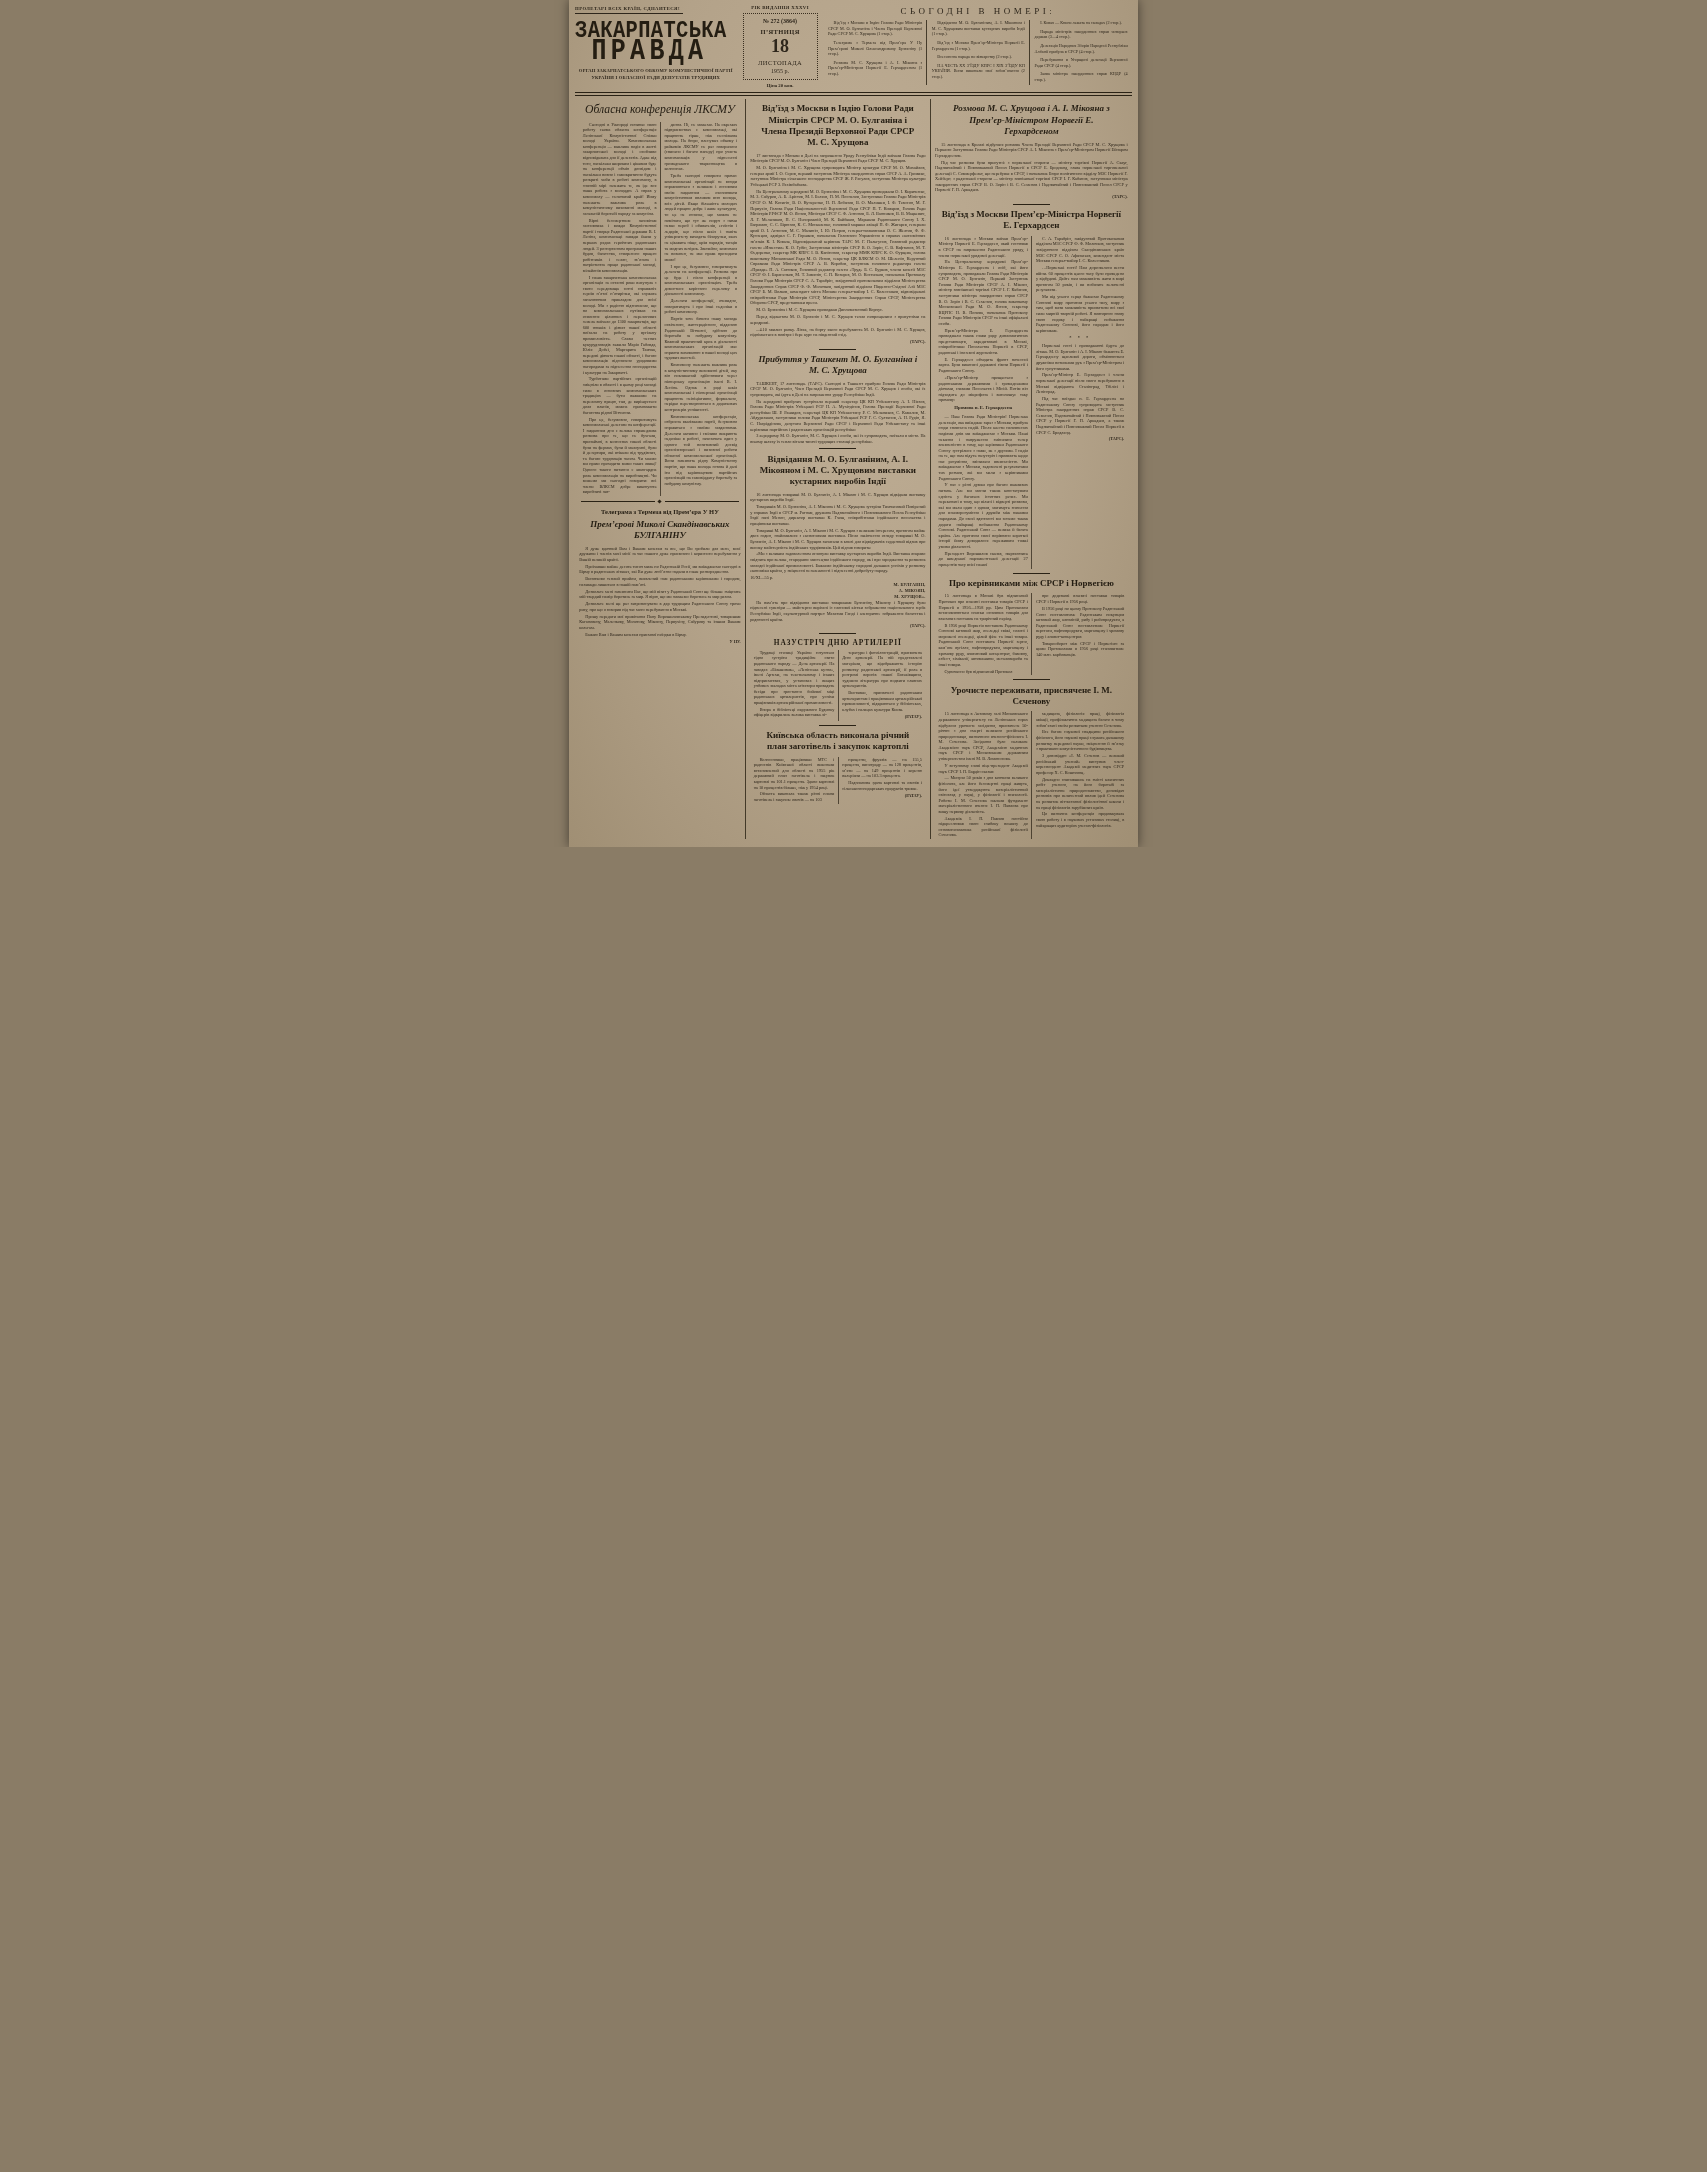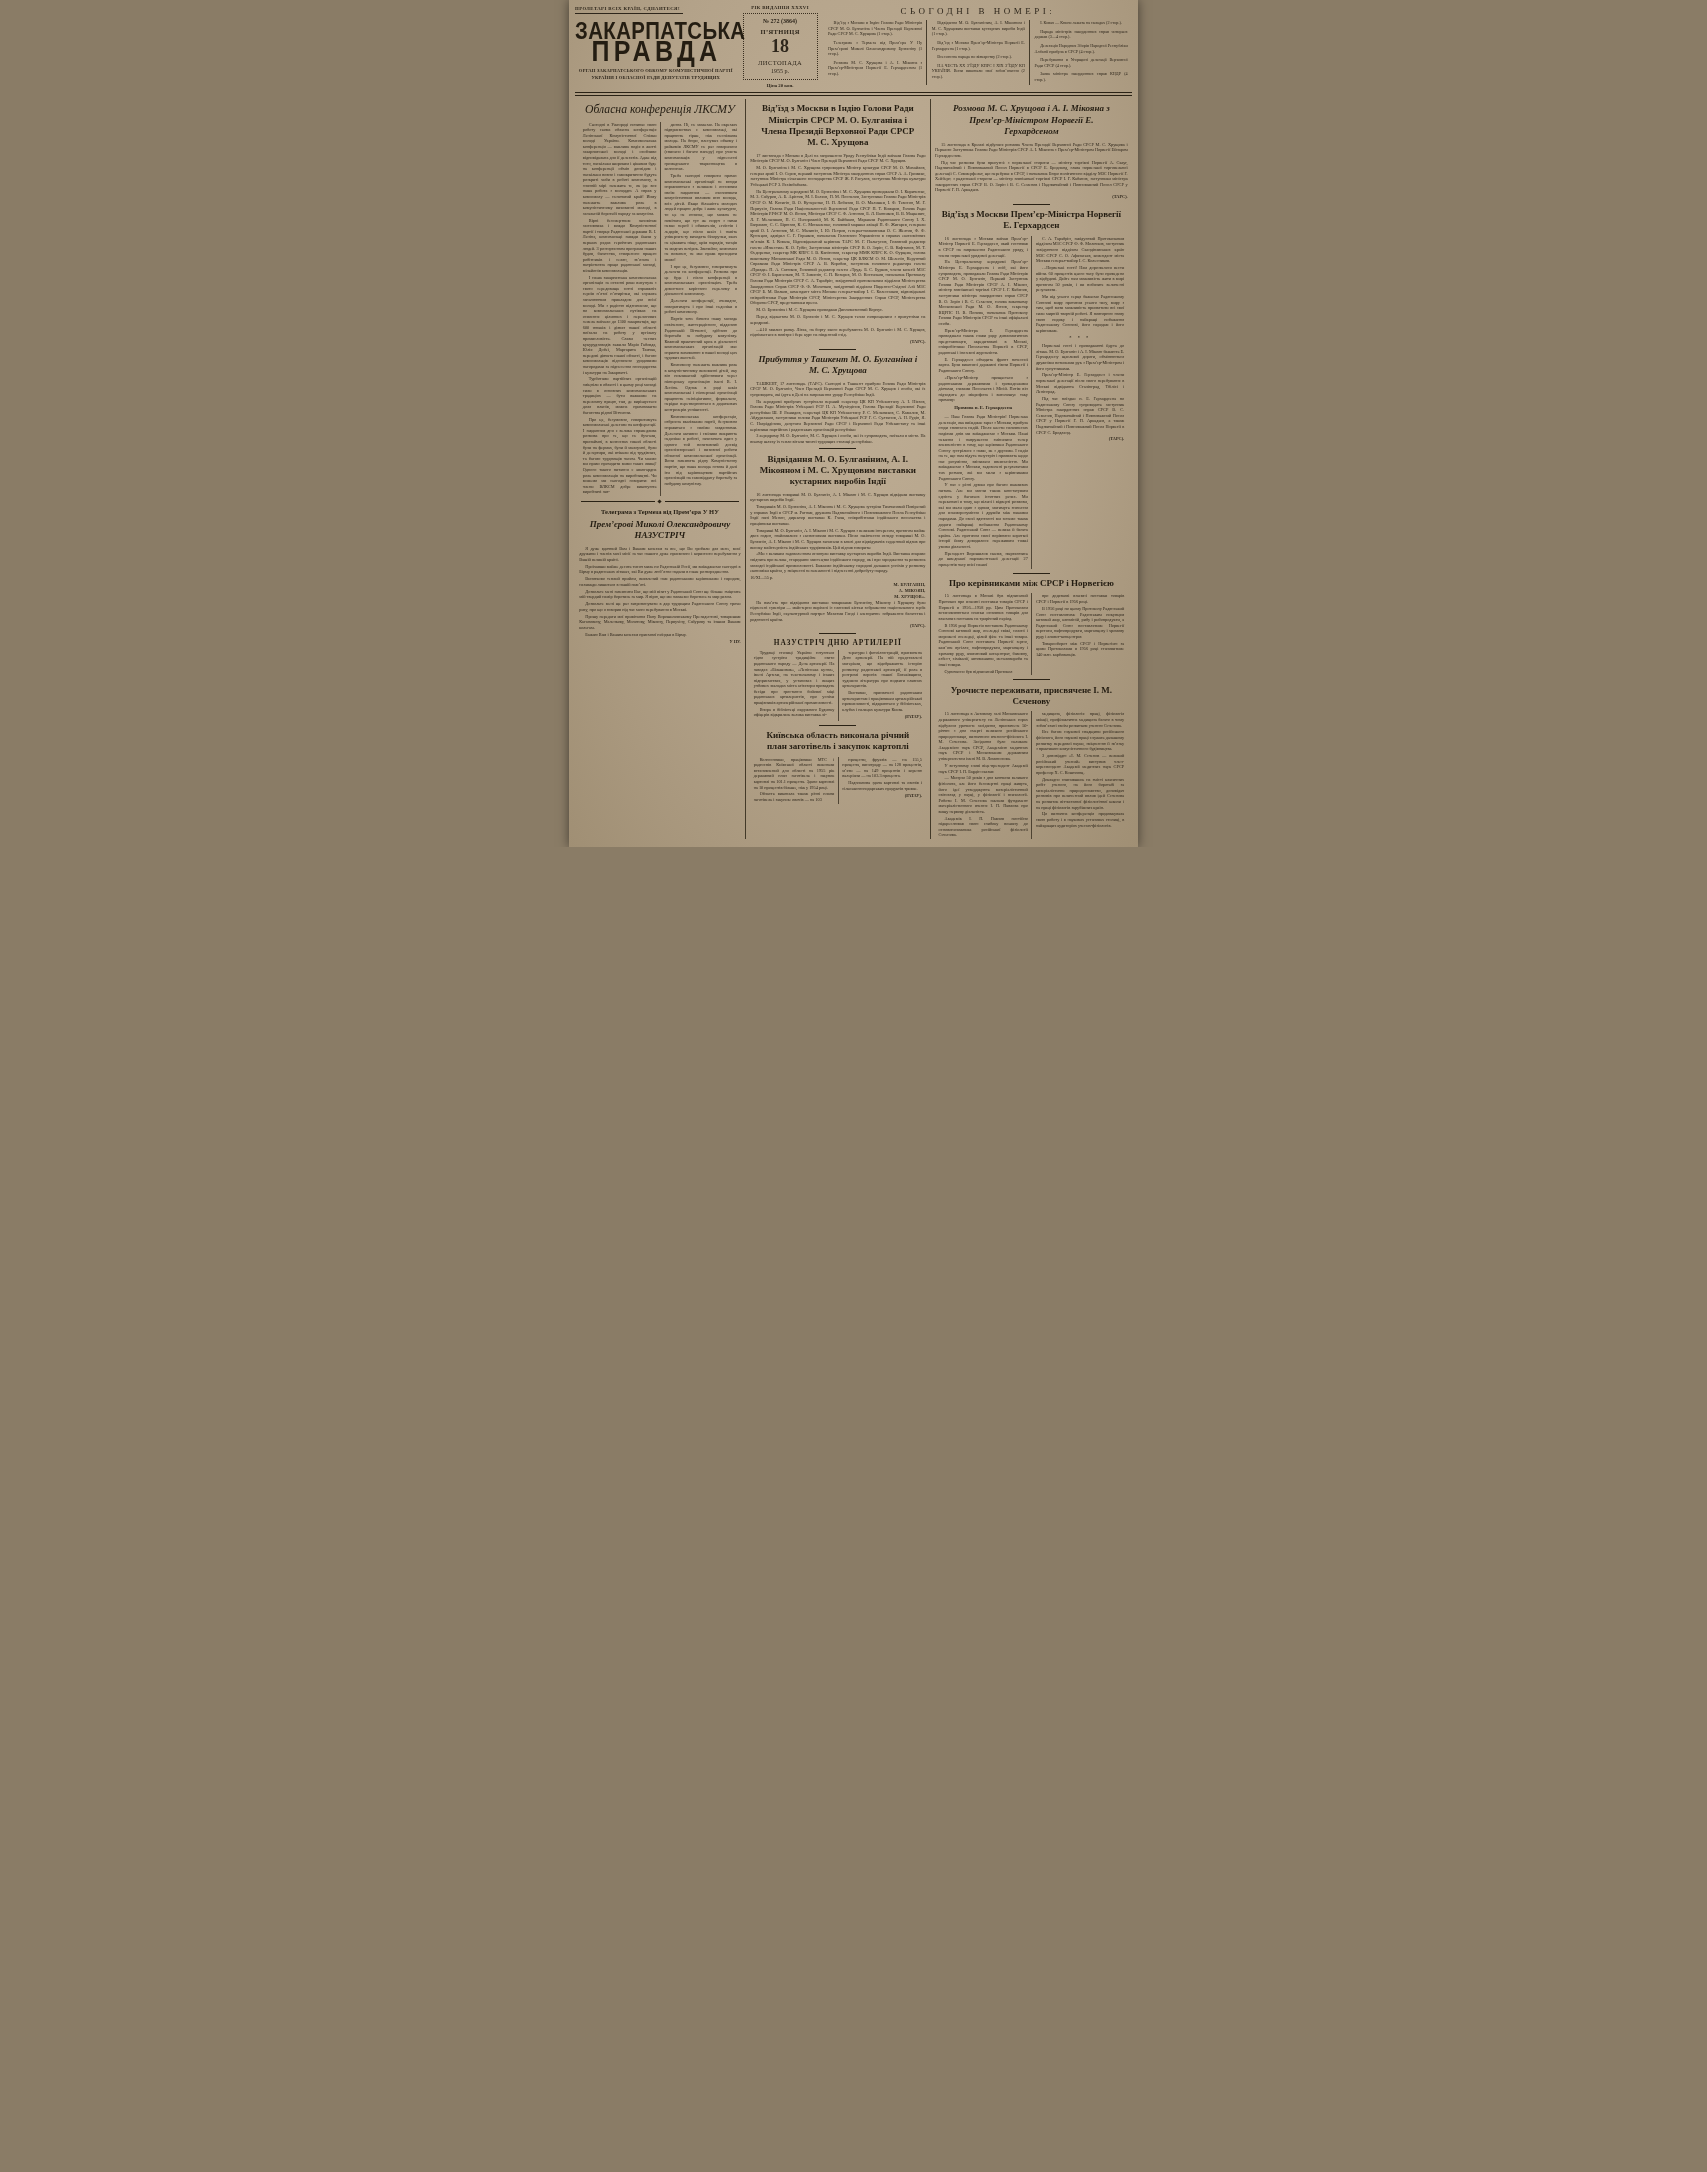--- a/index.html
+++ b/index.html
@@ -15,21 +15,21 @@
     background:radial-gradient(ellipse at 50% 35%, #c0af96 0%, #b3a289 55%, #a08f74 100%);
     color:#2e261b;
     padding:4.3px 6px 7.8px;
     box-sizing:border-box;
     box-shadow:0 0 10.4px rgba(0,0,0,.5);
   }
   
   .mast{display:flex;gap:6px;align-items:stretch;}
   .mast-left{width:29%;flex:0 0 auto;}
   .slogan{font-size:4.8px;font-weight:bold;letter-spacing:0.4px;border-bottom:0.9px solid #2e261b;display:inline-block;padding:0.9px 2.6px 1.3px 0;white-space:nowrap;}
-  .nptitle{margin:6px 0 2px;line-height:.92;color:#241d12;font-family:Liberation Sans, sans-serif;}
+  .nptitle{margin:6px 0 2px;line-height:.92;color:#241d12;font-family:Liberation Mono, monospace;}
   .nptitle .l1{display:block;font-size:20.4px;font-weight:900;letter-spacing:0.4px;transform:scaleY(1.18);transform-origin:left top;}
   .nptitle .l2{display:block;font-size:25px;font-weight:900;letter-spacing:4.3px;margin-left:16.5px;transform:scaleY(1.15);transform-origin:left top;}
   .organ{font-size:4.6px;font-weight:bold;text-align:center;line-height:1.35;margin-top:7px;letter-spacing:0.2px;}
   .mast-center{width:13.5%;flex:0 0 auto;text-align:center;display:flex;flex-direction:column;align-items:center;}
   .edyear{font-size:4.8px;font-weight:bold;letter-spacing:0.4px;margin:0.9px 0 2.6px;white-space:nowrap;}
   .datebox{border:1.3px dotted #3a2f20;padding:4.3px 2.6px;width:100%;box-sizing:border-box;}
   .datebox .issue{font-size:6px;font-weight:bold;margin-bottom:3.5px;white-space:nowrap;}
   .datebox .wday{font-size:6.5px;font-weight:bold;margin-bottom:2.6px;letter-spacing:0.4px;}
   .datebox .dnum{font-size:18px;font-weight:bold;line-height:1;margin:1.7px 0 3.5px;}
   .datebox .mon{font-size:6.5px;letter-spacing:0.4px;margin-bottom:2.6px;}
@@ -145,21 +145,21 @@
       </article>
 
       <div class="divdiamond">
         <span class="ln"></span>
         <span class="dm"></span>
         <span class="ln"></span>
       </div>
 
       <article>
         <div class="kicker">Телеграма з Термеза від Прем’єра У НУ</div>
-        <h3 class="hl-ital">Прем’єрові Миколі Олександровичу НАЗУСТРІЧ</h3>
+        <h3 class="hl-ital">Прем’єрові Миколі Скандінавських БУЛГАНІНУ</h3>
         <div>
             <p class="bp">Я дуже вдячний Вам і Вашим колегам за все, що Ви зробили для мене, моєї дружини і членів моєї місії за час нашого дуже приємного і корисного перебування у Вашій великій країні.</p>
             <p class="bp">Проїхавши майже десять тисяч миль по Радянській Росії, ми виїжджаємо сьогодні в Бірму в радянських літаках, які Ви дуже люб’язно надали в наше розпорядження.</p>
             <p class="bp">Винятково теплий прийом, виявлений нам радянськими керівниками і народом, назавжди лишиться в нашій пам’яті.</p>
             <p class="bp">Дозвольте мені запевнити Вас, що мій візит у Радянський Союз ще більше зміцнить мій твердий намір боротись за мир. Я вірю, що ми зможемо боротись за мир разом.</p>
             <p class="bp">Дозвольте мені ще раз запропонувати в дар трудящим Радянського Союзу трохи рису, про що я говорив під час мого перебування в Москві.</p>
             <p class="bp">Прошу передати мої привітання Пану Ворошиловському Президентові, товаришам Кагановичу, Маленкову, Молотову, Мікояну, Первухіну, Сабурову та іншим Вашим колегам.</p>
             <p class="bp">Бажаю Вам і Вашим колегам приємної поїздки в Бірму.</p>
             <p class="bp right">У НУ.</p>
           </div>

